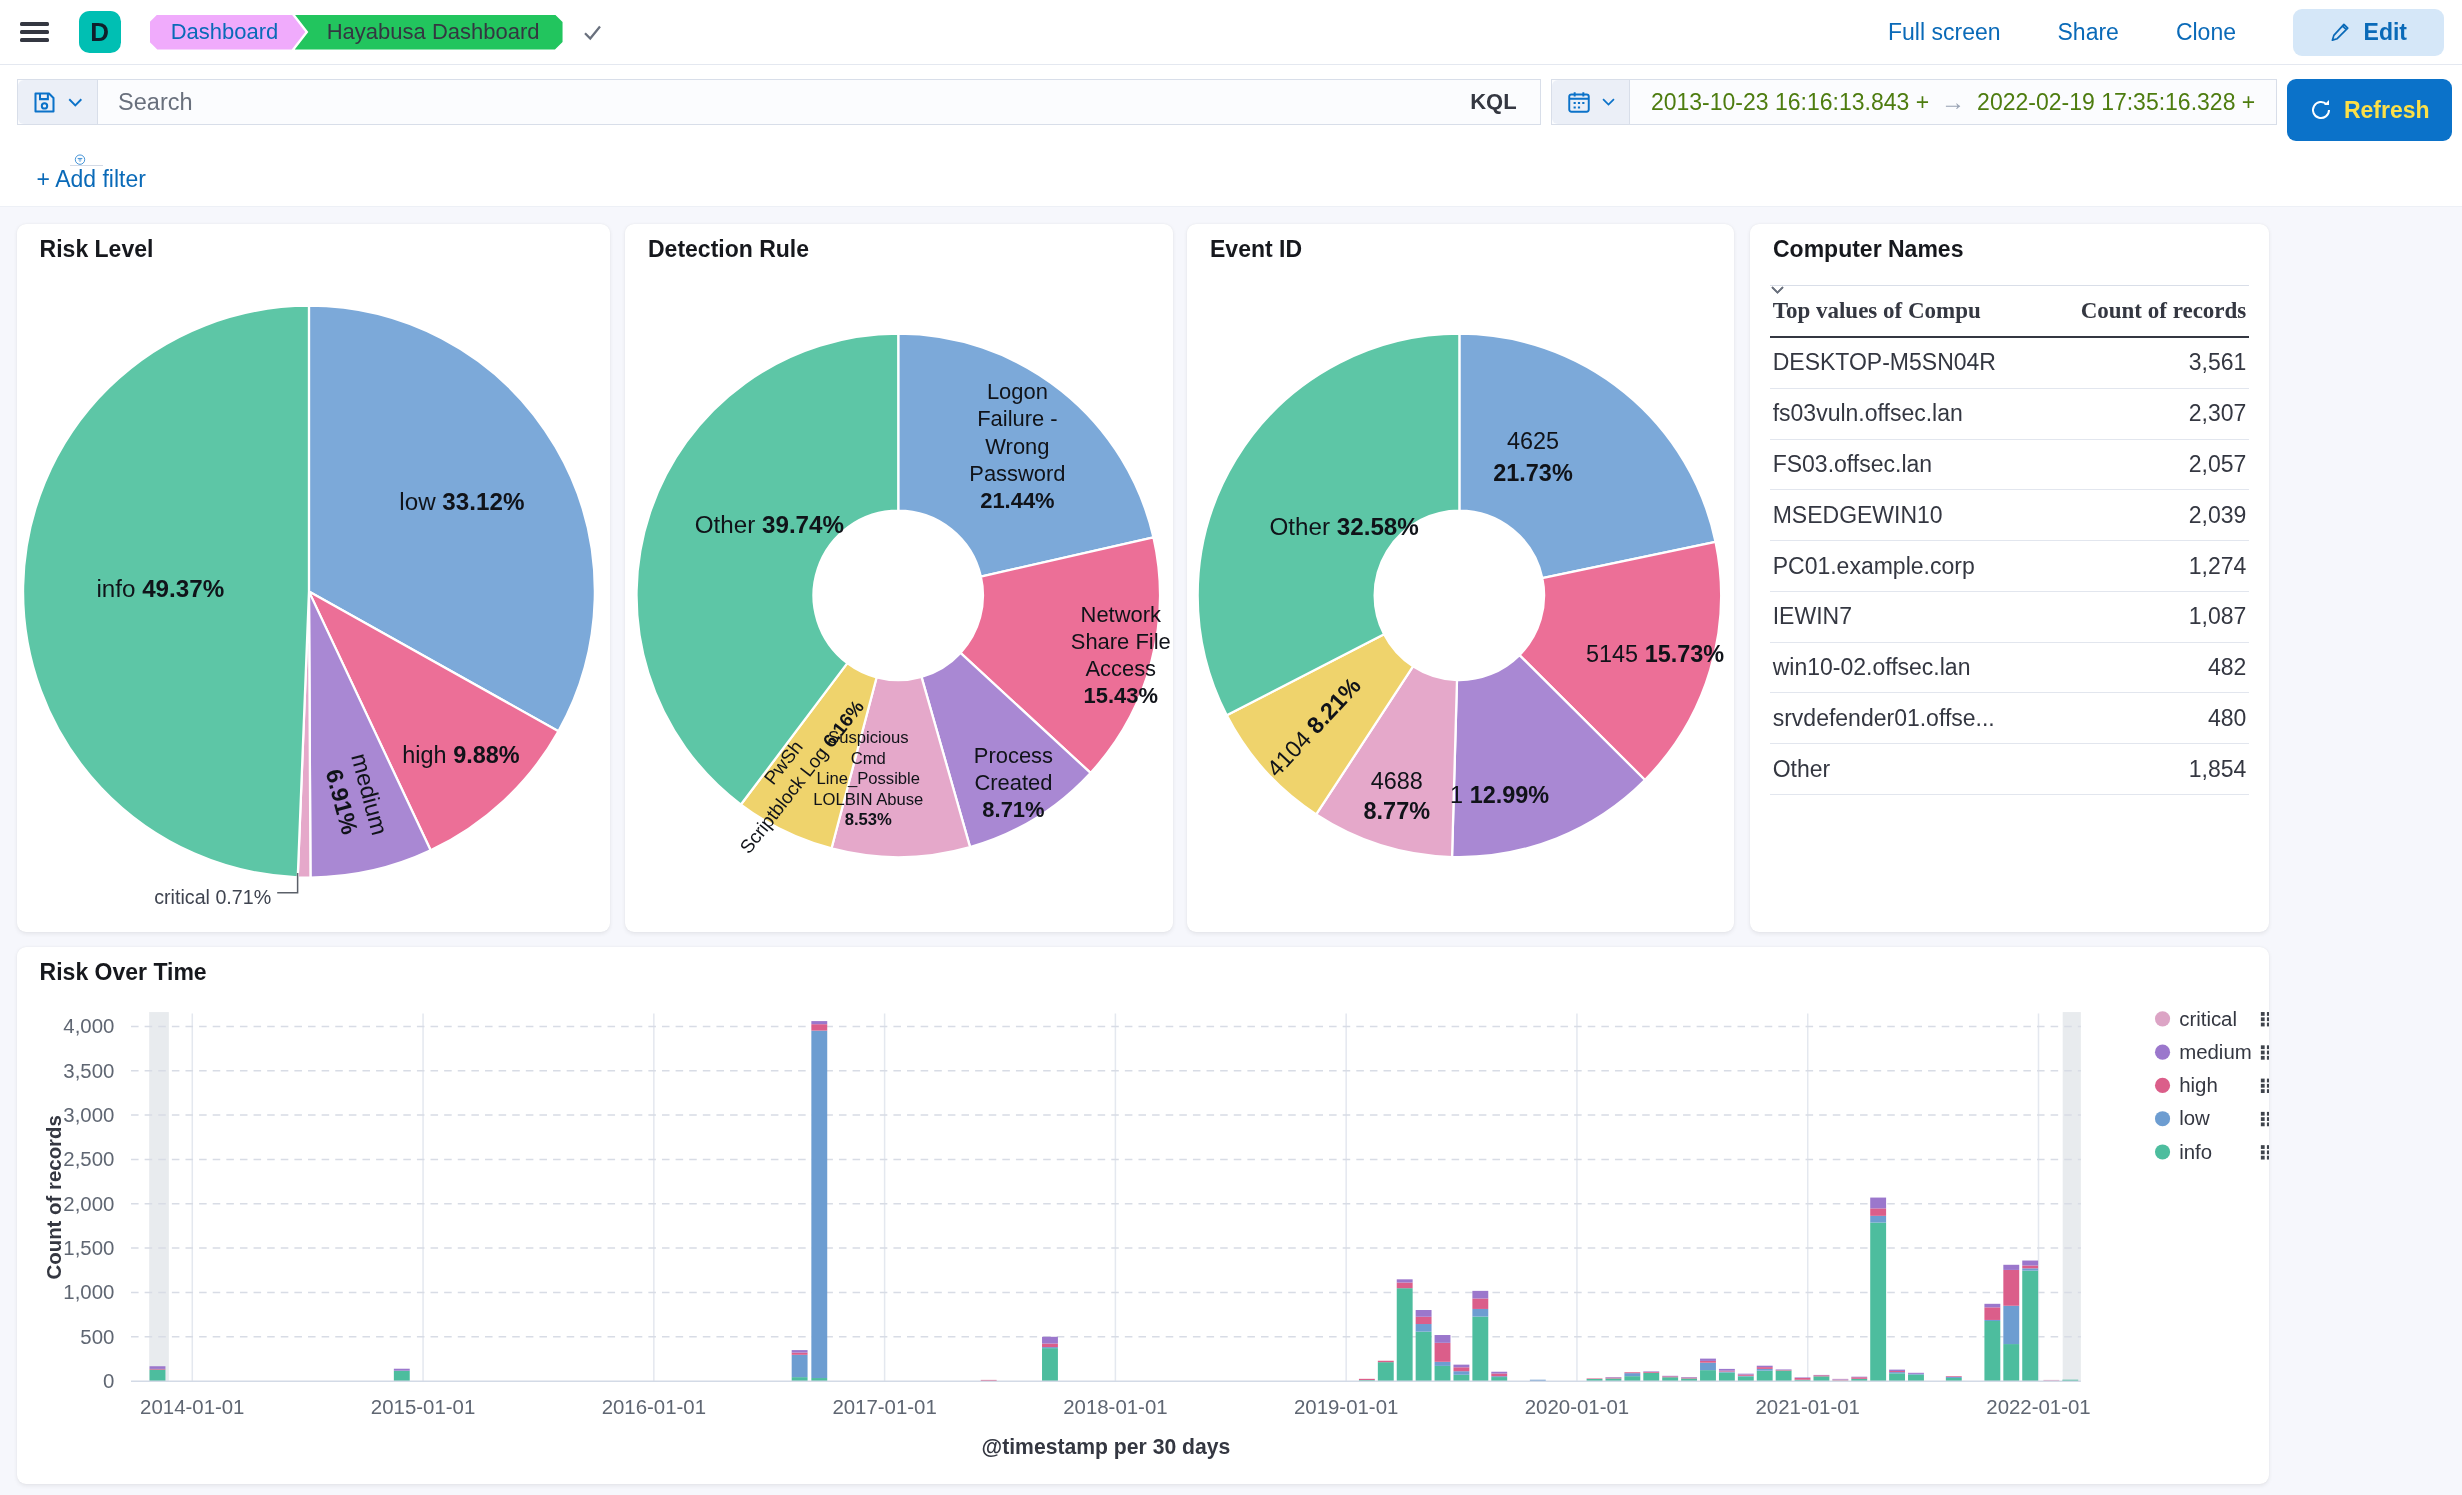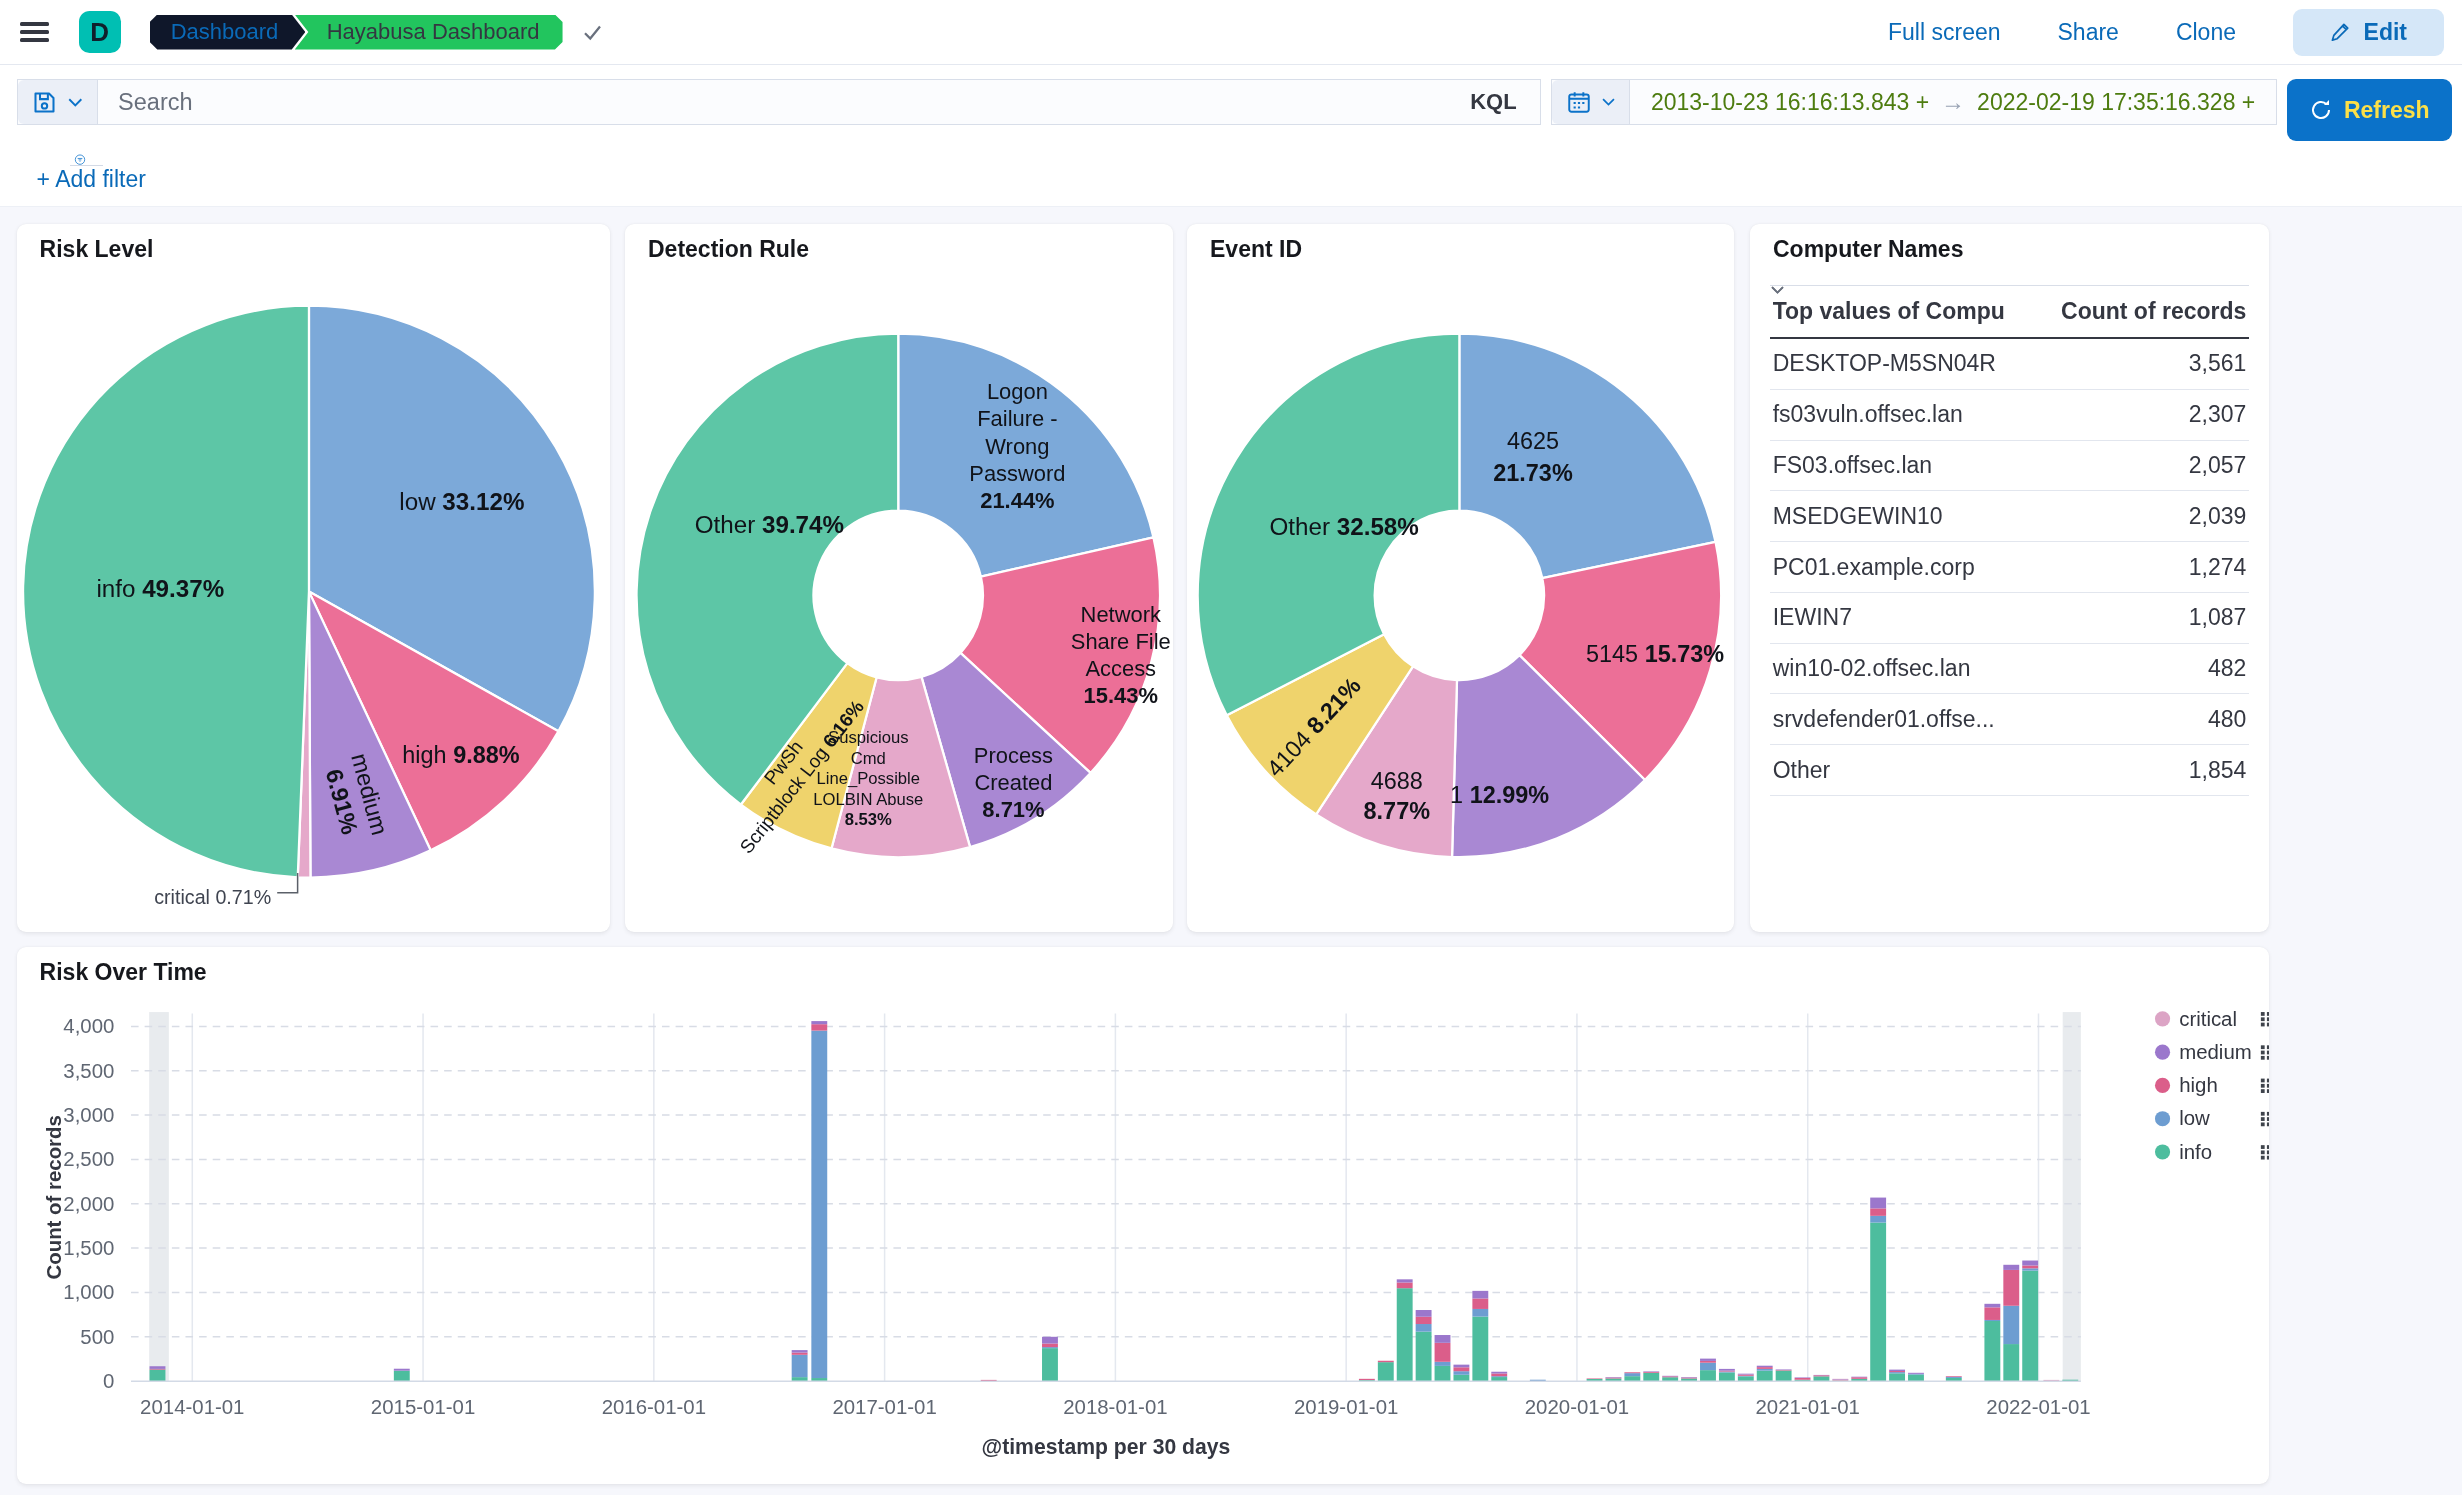--- a/index.html
+++ b/index.html
@@ -7,21 +7,21 @@
        font-family:"Liberation Sans",sans-serif;color:#343741;}
   
   #topnav{position:absolute;left:0;top:0;width:2462px;height:64px;background:#fff;
           border-bottom:1.5px solid #E4E8F0;display:flex;align-items:center;z-index:5;}
   #hamburger{margin-left:19.7px;width:29px;cursor:pointer;}
   #hamburger span{display:block;height:3.8px;background:#343741;border-radius:1.5px;margin:4.5px 0;}
   #logo{margin-left:30px;width:42px;height:42px;border-radius:10.6px;background:#00BFB3;
         display:flex;align-items:center;justify-content:center;font-size:26px;font-weight:700;color:#10202C;}
   #crumbs{display:flex;align-items:center;margin-left:29px;}
   .bc{height:35px;display:flex;align-items:center;font-size:22px;}
-  .bc1{background:#0f172a;color:#0A6AB8;padding:0 27px 0 21px;
+  .bc1{background:#f0abfc;color:#0A6AB8;padding:0 27px 0 21px;
        clip-path:polygon(7.6px 0,calc(100% - 13.6px) 0,100% 50%,calc(100% - 13.6px) 100%,7.6px 100%,0 calc(100% - 7.6px),0 7.6px);}
   .bc2{background:#22c55e;color:#343741;padding:0 23px 0 32px;margin-left:-10.6px;
        clip-path:polygon(0 0,calc(100% - 7.6px) 0,100% 7.6px,100% calc(100% - 7.6px),calc(100% - 7.6px) 100%,0 100%,13.6px 50%);}
   #nav-right{margin-left:auto;display:flex;align-items:center;gap:57px;margin-right:18px;}
   .navlink{font-size:23px;color:#0A6AB8;cursor:pointer;white-space:nowrap;}
   #edit-btn{width:151px;height:47px;border:none;border-radius:9px;background:#D5E7F8;color:#0A6AB8;
             font-size:23px;font-weight:600;font-family:inherit;display:flex;align-items:center;justify-content:center;gap:10.6px;cursor:pointer;}
   
   #header-bg{position:absolute;left:0;top:64px;width:2462px;height:142px;background:#fff;border-bottom:1.5px solid #EDF0F6;}
   .inputbox{position:absolute;top:79px;height:46px;background:#FBFCFE;border:1.5px solid #D8DEE9;border-radius:0;
@@ -44,21 +44,21 @@
   
   .panel{position:absolute;background:#fff;border-radius:9px;
          box-shadow:0 1.5px 4.5px rgba(0,0,0,.07),0 0 1.5px rgba(0,0,0,.05);}
   .panel h3{position:absolute;left:23px;top:12px;margin:0;font-size:23px;font-weight:700;color:#16181D;z-index:2;}
   .panel svg{position:absolute;left:0;top:0;}
   svg text{font-family:"Liberation Sans",sans-serif;}
   
   #tbl{position:absolute;left:19.7px;top:61px;right:19.7px;}
   #tbl-head{display:flex;justify-content:space-between;border-top:1.5px solid #D9DEE8;border-bottom:2.3px solid #343741;
             padding:12px 3px;font-weight:700;font-size:23px;color:#343741;align-items:center;}
-  .th{display:flex;align-items:flex-start;gap:7.6px;cursor:pointer;}
+  .th{display:flex;align-items:flex-start;gap:7.6px;cursor:pointer;font-family:Liberation Serif, serif;}
   .trow{display:flex;justify-content:space-between;border-bottom:1.5px solid #E2E6EE;
         padding:11.4px 3px;font-size:23px;color:#343741;cursor:pointer;}
   .tname{white-space:nowrap;}
   .tcount{text-align:right;}
 </style>
 </head>
 <body>
 
 <div id="topnav">
   <div id="hamburger">

